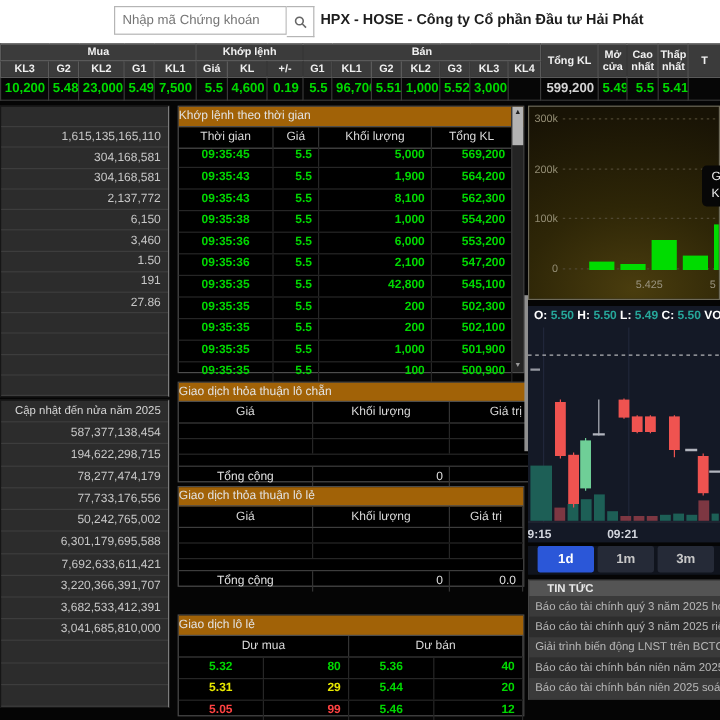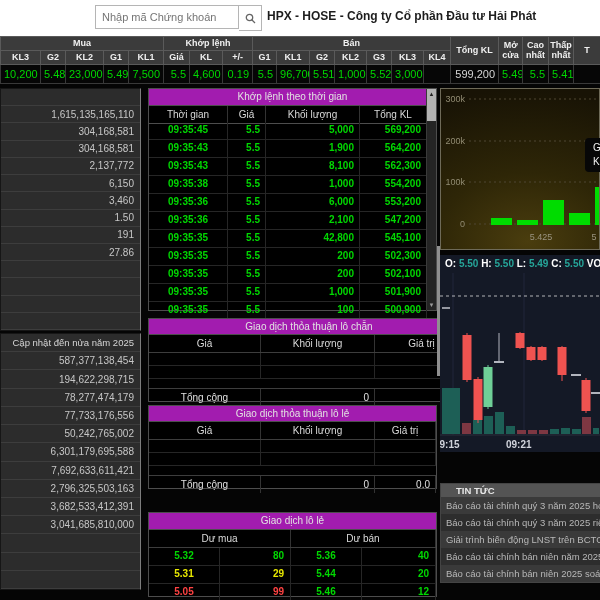--- a/index.html
+++ b/index.html
@@ -9,32 +9,32 @@
   
   .topbar{position:absolute;left:0;top:0;width:600px;height:36px;background:#fff;border-bottom:1px solid #c9c9c9;}
   .searchwrap{position:absolute;left:95px;top:5px;display:flex;}
   .searchwrap input{width:130px;height:22px;border:1px solid #b5b5b5;font-size:11px;padding:0 6px;color:#444;outline:none;font-family:"Liberation Sans",sans-serif;}
   .searchbtn{width:22px;height:24px;border:1px solid #b5b5b5;border-left:none;display:flex;align-items:center;justify-content:center;background:#fff;cursor:pointer;}
   .stocktitle{position:absolute;left:267px;top:9px;font-size:12px;font-weight:bold;color:#1d1d1d;white-space:nowrap;}
 
   
   table.board{position:absolute;left:0;top:36px;width:600px;border-collapse:collapse;table-layout:fixed;}
   table.board th{background:#3b3b3b;color:#f0f0f0;font-size:9px;font-weight:bold;border:1px solid #5a5a5a;padding:1px 0;text-align:center;line-height:1.2;overflow:hidden;white-space:normal;}
-  table.board td{background:#060606;border:1px solid #393939;font-size:11px;font-weight:normal;text-align:right;padding:2px 3px;height:14px;overflow:hidden;}
+  table.board td{background:#060606;border:1px solid #393939;font-size:11px;font-weight:bold;text-align:right;padding:2px 3px;height:14px;overflow:hidden;}
   td.pv{color:#00d800;}
   td.pw{color:#d4d4d4;}
 
   
   .finpanel{position:absolute;left:0;width:141px;background:#2c2c2c;border:1px solid #161616;border-right:1px solid #7d7d7d;box-sizing:border-box;display:flex;flex-direction:column;}
   .finrow{flex:1;border-bottom:1px solid #3d3d3d;color:#c7c7c7;font-size:10px;text-align:right;padding-right:6px;display:flex;align-items:center;justify-content:flex-end;overflow:hidden;white-space:nowrap;}
   .finhead{color:#d5d5d5;font-size:9.5px;}
 
   
   .panel{position:absolute;background:#000;border:1px solid #4d4d4d;box-sizing:border-box;}
-  .ptitle{height:16px;line-height:16px;text-align:center;color:#e2e2e2;font-size:10px;border-bottom:1px solid #4d4d4d;background:#a21caf;overflow:hidden;}
+  .ptitle{height:16px;line-height:16px;color:#e2e2e2;font-size:10px;border-bottom:1px solid #4d4d4d;background:#a16207;overflow:hidden;}
   .mhgrid{display:grid;grid-template-columns:79px 38px 94px 1fr;}
   .mhhead{height:17px;border-bottom:1px solid #4d4d4d;}
   .mhhead span{color:#dadada;font-size:10px;line-height:17px;text-align:center;border-right:1px solid #333;overflow:hidden;}
   .mhrow{height:17px;border-bottom:1px solid #262626;}
   .mhrow span{font-size:10px;font-weight:bold;color:#00d800;line-height:16px;border-right:1px solid #262626;overflow:hidden;}
   .mhrow span:nth-child(1){text-align:center;}
   .mhrow span:nth-child(2),.mhrow span:nth-child(3),.mhrow span:nth-child(4){text-align:right;padding-right:5px;}
   .mh-body{position:absolute;left:0;top:33px;right:9px;}
   .mh-scroll{position:absolute;right:0;top:0;bottom:0;width:9px;background:#242424;border-left:1px solid #3a3a3a;}
   .mh-thumb{position:absolute;left:0;top:0;width:9px;height:32px;background:#b3b3b3;}
@@ -190,21 +190,21 @@
     </div>
   <div class="finpanel" style="top:333px;height:257px;">
       <div class="finrow finhead">Cập nhật đến nửa năm 2025</div>
       <div class="finrow">587,377,138,454</div>
       <div class="finrow">194,622,298,715</div>
       <div class="finrow">78,277,474,179</div>
       <div class="finrow">77,733,176,556</div>
       <div class="finrow">50,242,765,002</div>
       <div class="finrow">6,301,179,695,588</div>
       <div class="finrow">7,692,633,611,421</div>
-      <div class="finrow">2,796,325,503,163</div>
+      <div class="finrow">3,220,366,391,707</div>
       <div class="finrow">3,682,533,412,391</div>
       <div class="finrow">3,041,685,810,000</div>
       <div class="finrow"></div>
       <div class="finrow"></div>
       <div class="finrow"></div>
     </div>
 
   <div class="panel" style="left:148px;top:88px;width:289px;height:223px;">
     <div class="ptitle">Khớp lệnh theo thời gian</div>
     <div class="mhgrid mhhead" style="margin-right:9px;text-decoration:underline;">
@@ -440,20 +440,25 @@
         <line x1="131" y1="120" x2="141" y2="120" stroke="#b2b5be" stroke-width="2"></line>
         <line x1="146" y1="123" x2="146" y2="158" stroke="#ef5350" stroke-width="1"></line>
         <rect x="141.5" y="125" width="9" height="31" fill="#ef5350"></rect>
         <line x1="151" y1="138" x2="161" y2="138" stroke="#b2b5be" stroke-width="2"></line>
         <line x1="0" y1="180" x2="160" y2="180" stroke="#2a2f3a" stroke-width="1"></line>
         <text x="-6" y="193" font-size="10" font-weight="bold" fill="#d1d4dc">09:15</text>
         <text x="66" y="193" font-size="10" font-weight="bold" fill="#d1d4dc">09:21</text>
       </svg>
   </div>
 
+  <div class="tfbar" id="tfbar">
+      <div class="tfbtn active">1d</div>
+      <div class="tfbtn">1m</div>
+      <div class="tfbtn">3m</div>
+    </div>
 
   <div class="newspanel">
     <div class="newshead">TIN TỨC</div>
     <div id="news-items">
         <div class="newsitem odd">Báo cáo tài chính quý 3 năm 2025 hợp</div>
         <div class="newsitem even">Báo cáo tài chính quý 3 năm 2025 riên</div>
         <div class="newsitem odd">Giải trình biến động LNST trên BCTC c</div>
         <div class="newsitem even">Báo cáo tài chính bán niên năm 2025 s</div>
         <div class="newsitem odd">Báo cáo tài chính bán niên 2025 soát x</div>
       </div>

